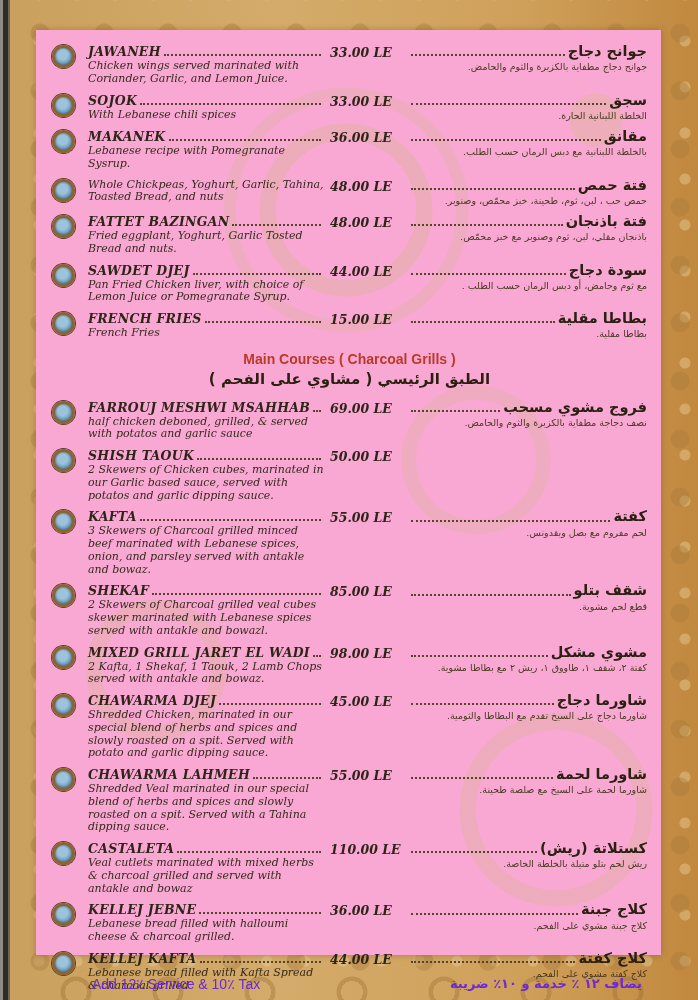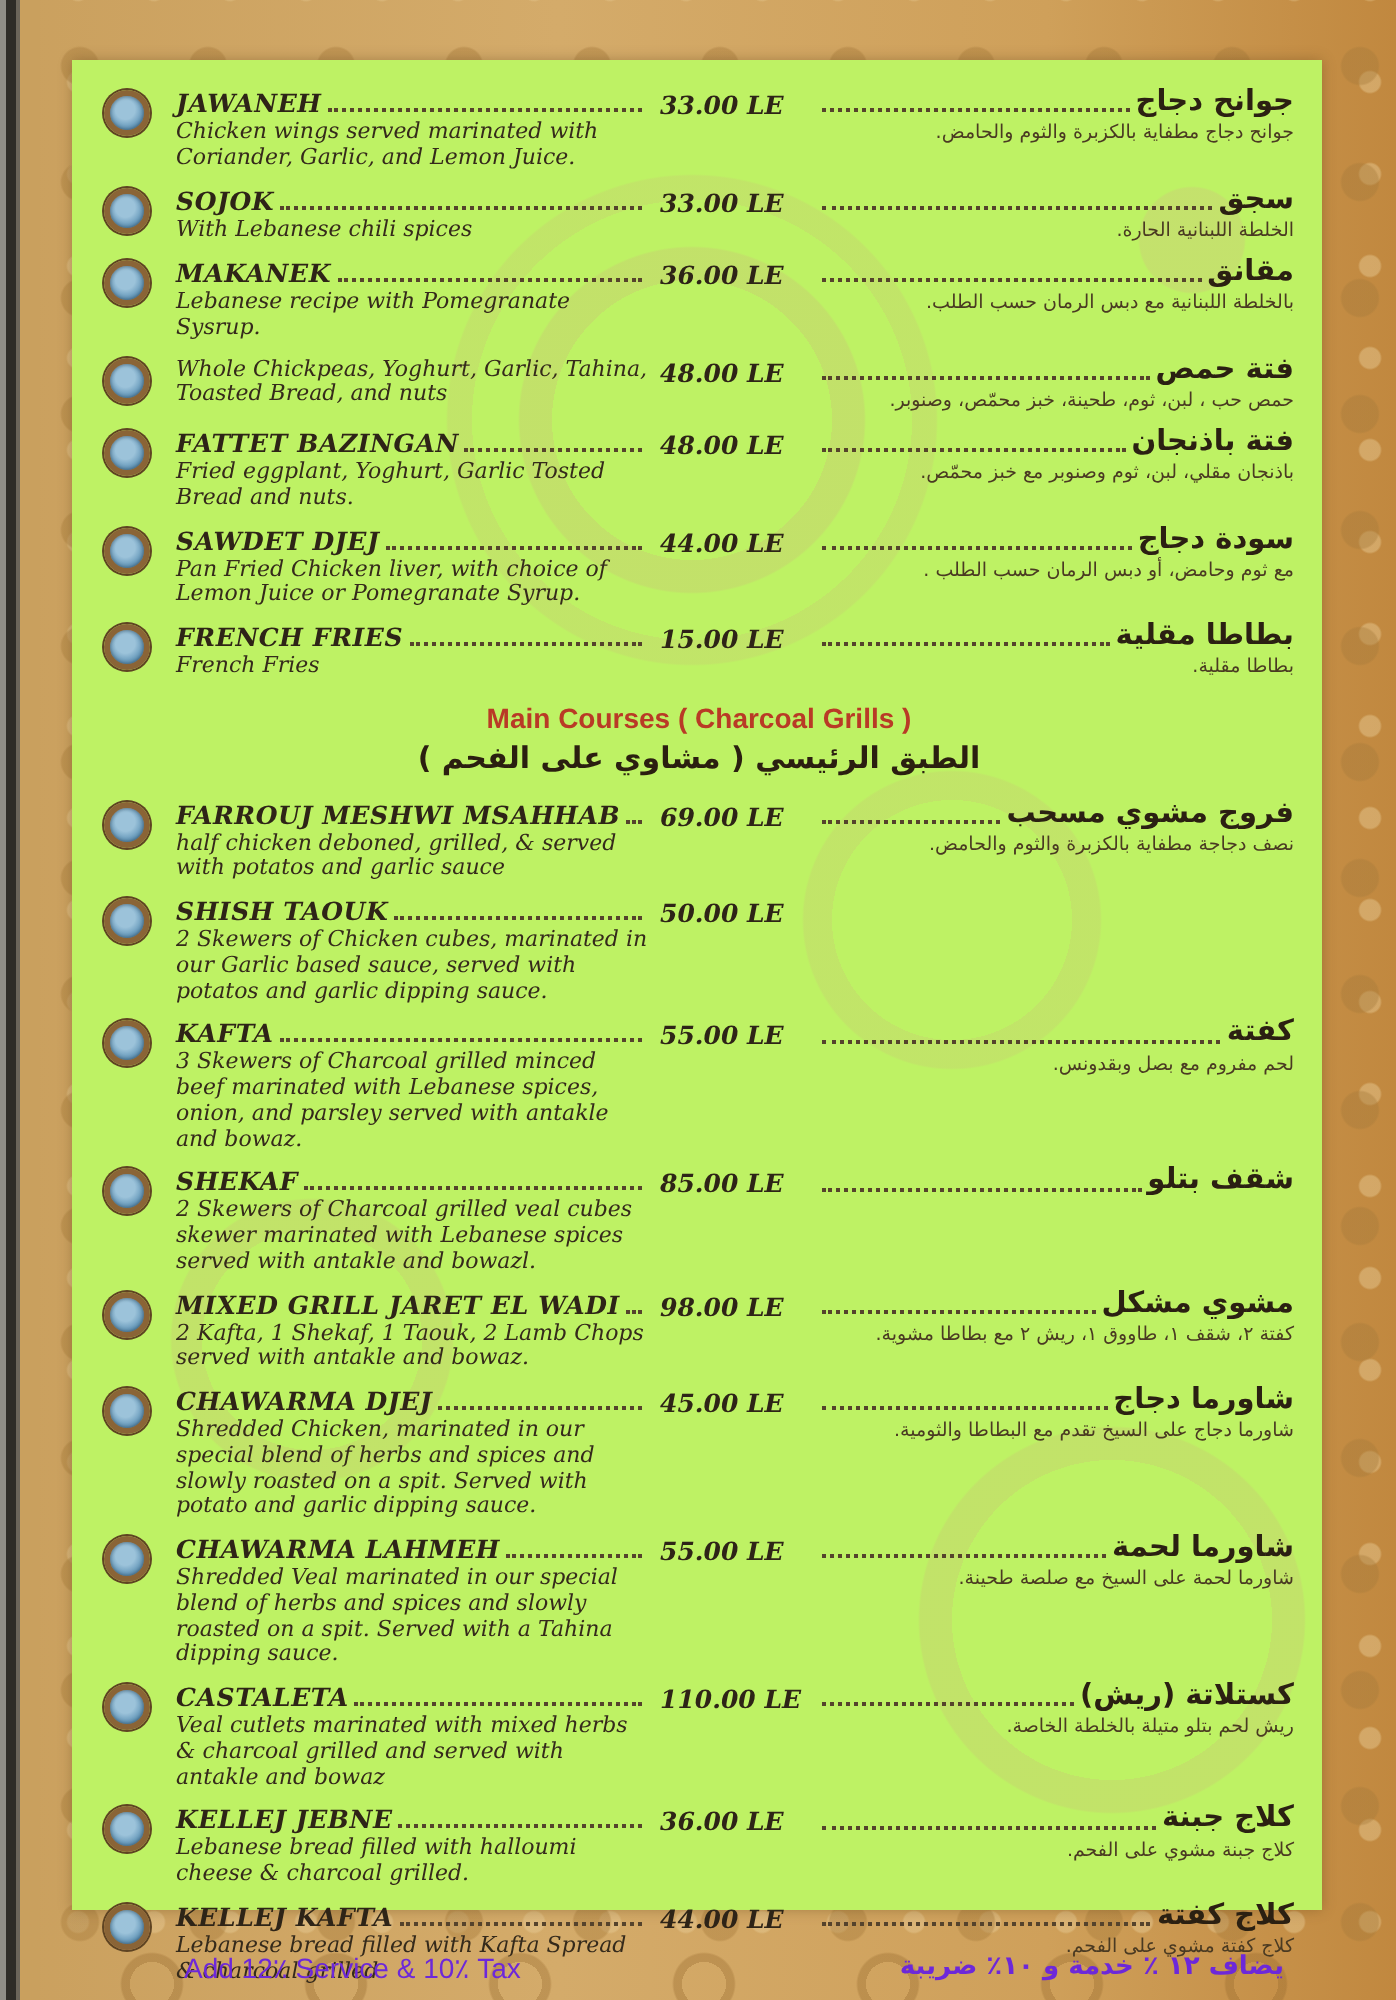--- a/index.html
+++ b/index.html
@@ -19,21 +19,21 @@
     background-position:8px 4px, 20px 18px, 30px 26px;
   }
   
   .spine{
     position:absolute;left:0;top:0;bottom:0;width:20px;
     background:linear-gradient(90deg,#8f8d86 0 3px,#2e2c27 3px 8px,#6b655a 8px 10px,#c9a05e 10px);
     z-index:3;
   }
   .sheet{
     position:absolute;left:36px;top:30px;width:625px;height:925px;
-    background:#bef264;
+    background:#f9a8d4;
     box-shadow:0 0 6px rgba(90,60,20,.35);
     padding:14px 14px 6px 16px;box-sizing:border-box;
     z-index:2;
   }
   
   .sheet::before{
     content:"";position:absolute;inset:0;pointer-events:none;
     background-image:
       radial-gradient(circle at 310px 180px, transparent 0 70px, rgba(205,182,120,.28) 70px 86px, transparent 87px 110px, rgba(205,182,120,.22) 110px 122px, transparent 123px),
       radial-gradient(circle at 120px 640px, transparent 0 55px, rgba(205,182,120,.25) 55px 70px, transparent 71px),
@@ -318,20 +318,21 @@
         <span class="leader"></span>
       </div>
       <div class="en-desc">2 Skewers of Charcoal grilled veal cubes skewer marinated with Lebanese spices  served with antakle and bowazl.</div>
     </div>
     <div class="price">85.00 LE</div>
     <div class="ar-cell">
       <div class="ar-name-line">
         <span class="leader"></span>
         <span class="ar-name">شقف بتلو</span>
       </div>
+      <div class="ar-desc">قطع لحم مشوية.</div>
     </div>
   </div>
 
   <div class="item">
     <div class="icon-cell">
       <span class="medallion"></span>
     </div>
     <div class="en-cell">
       <div class="name-line">
         <span class="en-name">MIXED GRILL JARET EL WADI</span>

